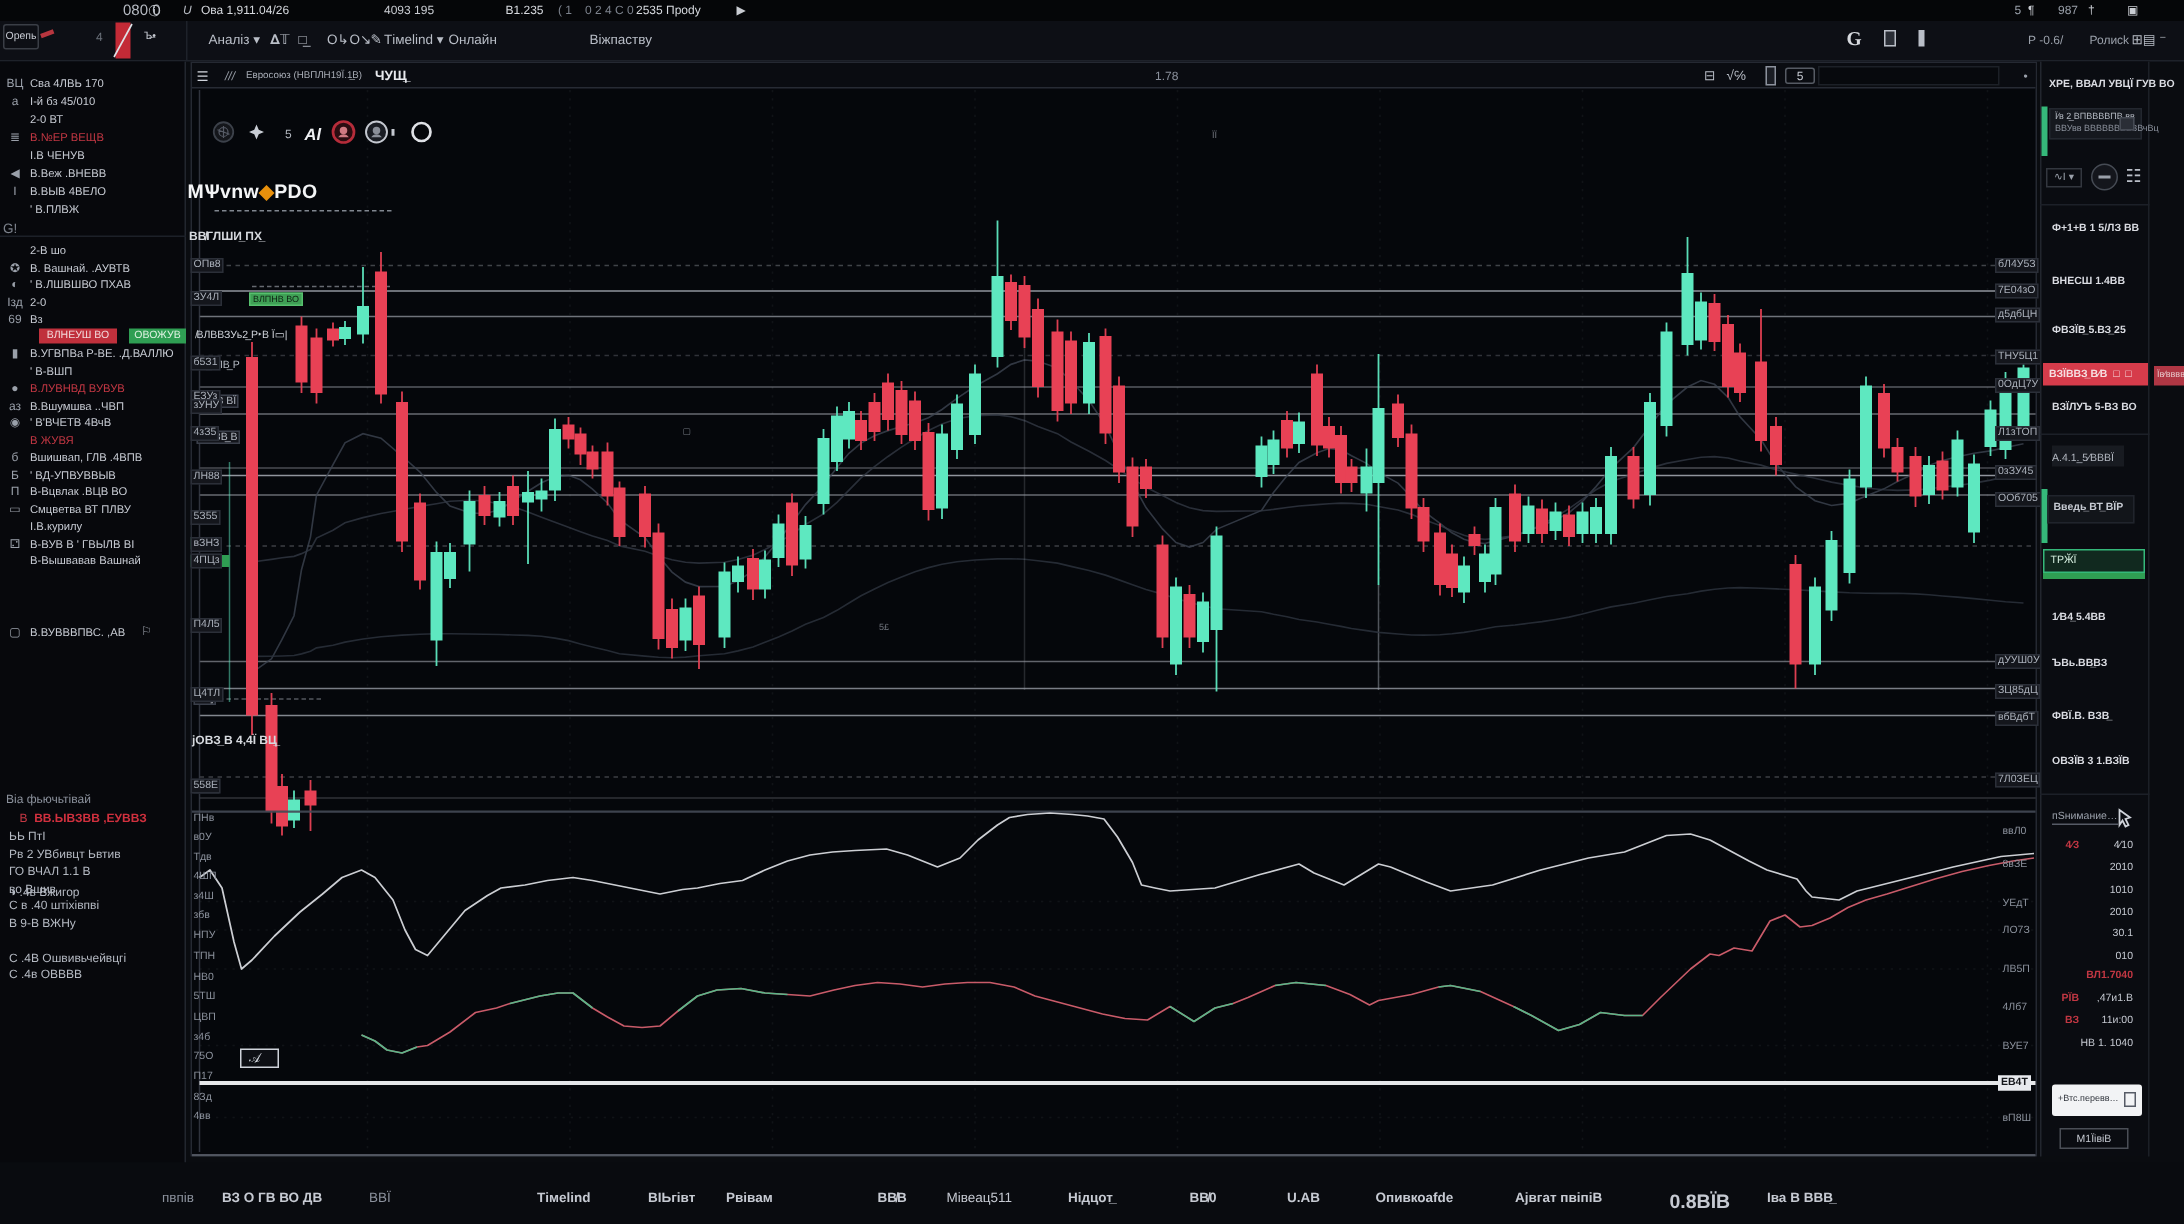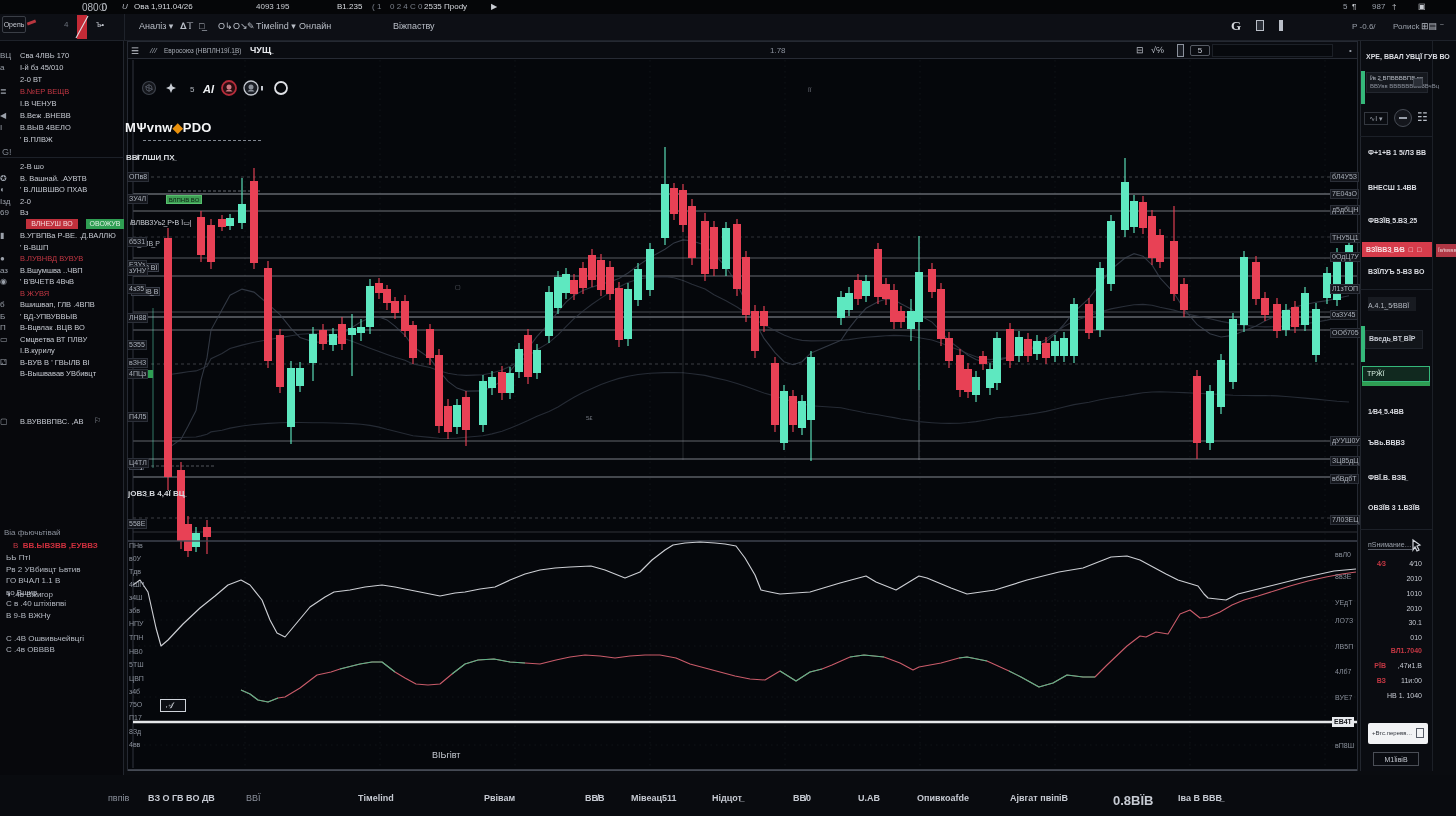--- a/index.html
+++ b/index.html
@@ -1,21 +1,21 @@
 <!DOCTYPE html>
 <html><head><meta charset="utf-8">
 <style>
 *{margin:0;padding:0;box-sizing:border-box}
 html,body{width:1456px;height:816px;overflow:hidden;background:#0a0c10;font-family:"Liberation Sans",sans-serif;position:relative}
 .abs{position:absolute}
 .t{position:absolute;color:#c2c6ce;font-size:8px;white-space:nowrap;letter-spacing:0}
 .pl,.pr,.ps{position:absolute;color:#aab0ba;font-size:7px;white-space:nowrap;background:#14161c;border:1px solid #2b2f38;padding:0 1px;line-height:8px}
 .ps{background:transparent;border:none;color:#8b919c}
 .row{position:absolute;left:0;width:124px;height:11px;color:#b2b7c0;font-size:7.5px;line-height:11px;white-space:nowrap;overflow:hidden}
-.row .ic{display:inline-block;width:20px;text-align:left;color:#9aa0aa;font-size:8px}
+.row .ic{display:inline-block;width:20px;text-align:center;color:#9aa0aa;font-size:8px}
 </style></head>
 <body>
 
 <div class="abs" style="left:0;top:0;width:1456px;height:14px;background:#050608"></div>
 <div class="t" style="left:82px;top:2px;color:#b6bac2;font-size:10px">080 0</div>
 <div class="t" style="left:99px;top:2px;color:#c9ccd2;font-size:8px">ⓘ</div>
 <div class="t" style="left:122px;top:2px;color:#b6bac2;font-size:8px"><i style="font-size:8px">U</i></div>
 <div class="t" style="left:134px;top:2px;color:#d6d9de;font-size:8px">Ова 1,911.04/26</div>
 <div class="t" style="left:256px;top:2px;color:#c9ccd2;font-size:8px">4093 195</div>
 <div class="t" style="left:337px;top:2px;color:#d6d9de;font-size:8px">В1.235</div>
@@ -76,21 +76,21 @@
 <div class="row" style="top:253.0px"><span class="ic">●</span><span style="color:#c23743">В.ЛУВНВД ВУВУВ</span></div>
 <div class="row" style="top:264.5px"><span class="ic">аз</span><span style="color:#c6cad2">В.Вшумшва ..ЧВП</span></div>
 <div class="row" style="top:276.0px"><span class="ic">◉</span><span style="color:#c6cad2">' В'ВЧЕТВ 4ВчВ</span></div>
 <div class="row" style="top:287.5px"><span class="ic"></span><span style="color:#c23743">В ЖУВЯ</span></div>
 <div class="row" style="top:299.0px"><span class="ic">б</span><span style="color:#c6cad2">Вшишвап, ГЛВ .4ВПВ</span></div>
 <div class="row" style="top:310.5px"><span class="ic">Б</span><span style="color:#c6cad2">' ВД-УПВУВВЫВ</span></div>
 <div class="row" style="top:322.0px"><span class="ic">П</span><span style="color:#c6cad2">В-Вцвлак .ВЦВ ВО</span></div>
 <div class="row" style="top:333.5px"><span class="ic">▭</span><span style="color:#c6cad2">Смцветва ВТ ПЛВУ</span></div>
 <div class="row" style="top:345.0px"><span class="ic"></span><span style="color:#c6cad2">І.В.курилу</span></div>
 <div class="row" style="top:356.5px"><span class="ic">⚁</span><span style="color:#c6cad2">В-ВУВ В ' ГВЫЛВ ВІ</span></div>
-<div class="row" style="top:368.0px"><span class="ic"></span><span style="color:#c6cad2">В-Вышвавав УВбивцт</span></div>
+<div class="row" style="top:368.0px"><span class="ic"></span><span style="color:#c6cad2">В-Вышвавав Вашнай</span></div>
 <div class="row" style="top:416px"><span class="ic">▢</span><span style="color:#c6cad2">В.ВУВВВПВС. ,АВ</span></div>
 <div class="t" style="left:94px;top:416px;color:#9aa0aa">⚐</div>
 <div class="t" style="left:4px;top:528px;color:#8b919c;font-size:8px">Віа фьючьтівай</div>
 <div class="t" style="left:13px;top:541px;color:#c23743;font-size:8px">В&nbsp;&nbsp;<b style="color:#d0303e">ВВ.ЫВЗВВ ,ЕУВВЗ</b></div>
 <div class="t" style="left:6px;top:553px;color:#b4b9c2">ЬЬ  ПтІ</div>
 <div class="t" style="left:6px;top:564.5px;color:#b4b9c2">Рв  2 УВбивцт Ьвтив</div>
 <div class="t" style="left:6px;top:576.0px;color:#b4b9c2">ГО  ВЧАЛ 1.1  В</div>
 <div class="t" style="left:6px;top:587.5px;color:#b4b9c2">во  Вшив</div>
 <div class="t" style="left:6px;top:599.0px;color:#b4b9c2">С в .40 штіхівпві</div>
 <div class="t" style="left:6px;top:610.5px;color:#b4b9c2">В 9-В  ВЖНу</div>
@@ -542,22 +542,22 @@
 <div class="t" style="right:34px;top:692px;color:#c6cad2;font-size:7px;left:auto;position:absolute">НВ 1. 1040</div>
 <div class="abs" style="left:1368px;top:723px;width:60px;height:21px;background:#f2f3f5;border-radius:2px"></div>
 <div class="t" style="left:1372px;top:730px;color:#30343c;font-size:6px">+Втc.перевв…</div>
 <div class="abs" style="left:1416px;top:728px;width:8px;height:10px;border:1px solid #565b66"></div>
 <div class="abs" style="left:1373px;top:752px;width:46px;height:14px;border:1px solid #4a4e56;color:#c6cad2;font-size:7px;line-height:13px;text-align:center">М1ЇівіВ</div>
 <div class="abs" style="left:0;top:775px;width:1456px;height:41px;background:#090b0f"></div>
 <div class="t" style="left:108px;top:793px;color:#8b919c;font-size:9px;font-weight:normal">пвпів</div>
 <div class="t" style="left:148px;top:793px;color:#c6cad2;font-size:9px;font-weight:bold">ВЗ О ГВ ВО ДВ</div>
 <div class="t" style="left:246px;top:793px;color:#8b919c;font-size:9px;font-weight:normal">ВВЇ</div>
 <div class="t" style="left:358px;top:793px;color:#c6cad2;font-size:9px;font-weight:bold">Тімelind</div>
-<div class="t" style="left:432px;top:750px;color:#c6cad2;font-size:9px;font-weight:normal">ВІЬгівт</div>
+<div class="t" style="left:432px;top:793px;color:#c6cad2;font-size:9px;font-weight:bold">ВІЬгівт</div>
 <div class="t" style="left:484px;top:793px;color:#c6cad2;font-size:9px;font-weight:bold">Рвівам</div>
 <div class="t" style="left:585px;top:793px;color:#c6cad2;font-size:9px;font-weight:bold">ВВ̸В</div>
-<div class="t" style="left:631px;top:793px;color:#c6cad2;font-size:9px;font-weight:bold">Мівеац511</div>
+<div class="t" style="left:631px;top:793px;color:#c6cad2;font-size:9px;font-weight:normal">Мівеац511</div>
 <div class="t" style="left:712px;top:793px;color:#c6cad2;font-size:9px;font-weight:bold">Нідцот̲</div>
 <div class="t" style="left:793px;top:793px;color:#c6cad2;font-size:9px;font-weight:bold">ВВ̸0</div>
 <div class="t" style="left:858px;top:793px;color:#c6cad2;font-size:9px;font-weight:bold">U.АВ</div>
 <div class="t" style="left:917px;top:793px;color:#c6cad2;font-size:9px;font-weight:bold">Опивкоafde</div>
 <div class="t" style="left:1010px;top:793px;color:#c6cad2;font-size:9px;font-weight:bold">Аjвгат пвіпіВ</div>
 <div class="t" style="left:1113px;top:793px;color:#c6cad2;font-size:13px;font-weight:bold">0.8ВЇВ</div>
 <div class="t" style="left:1178px;top:793px;color:#c6cad2;font-size:9px;font-weight:bold">Іва В ВВВ̲</div>
 </body></html>

